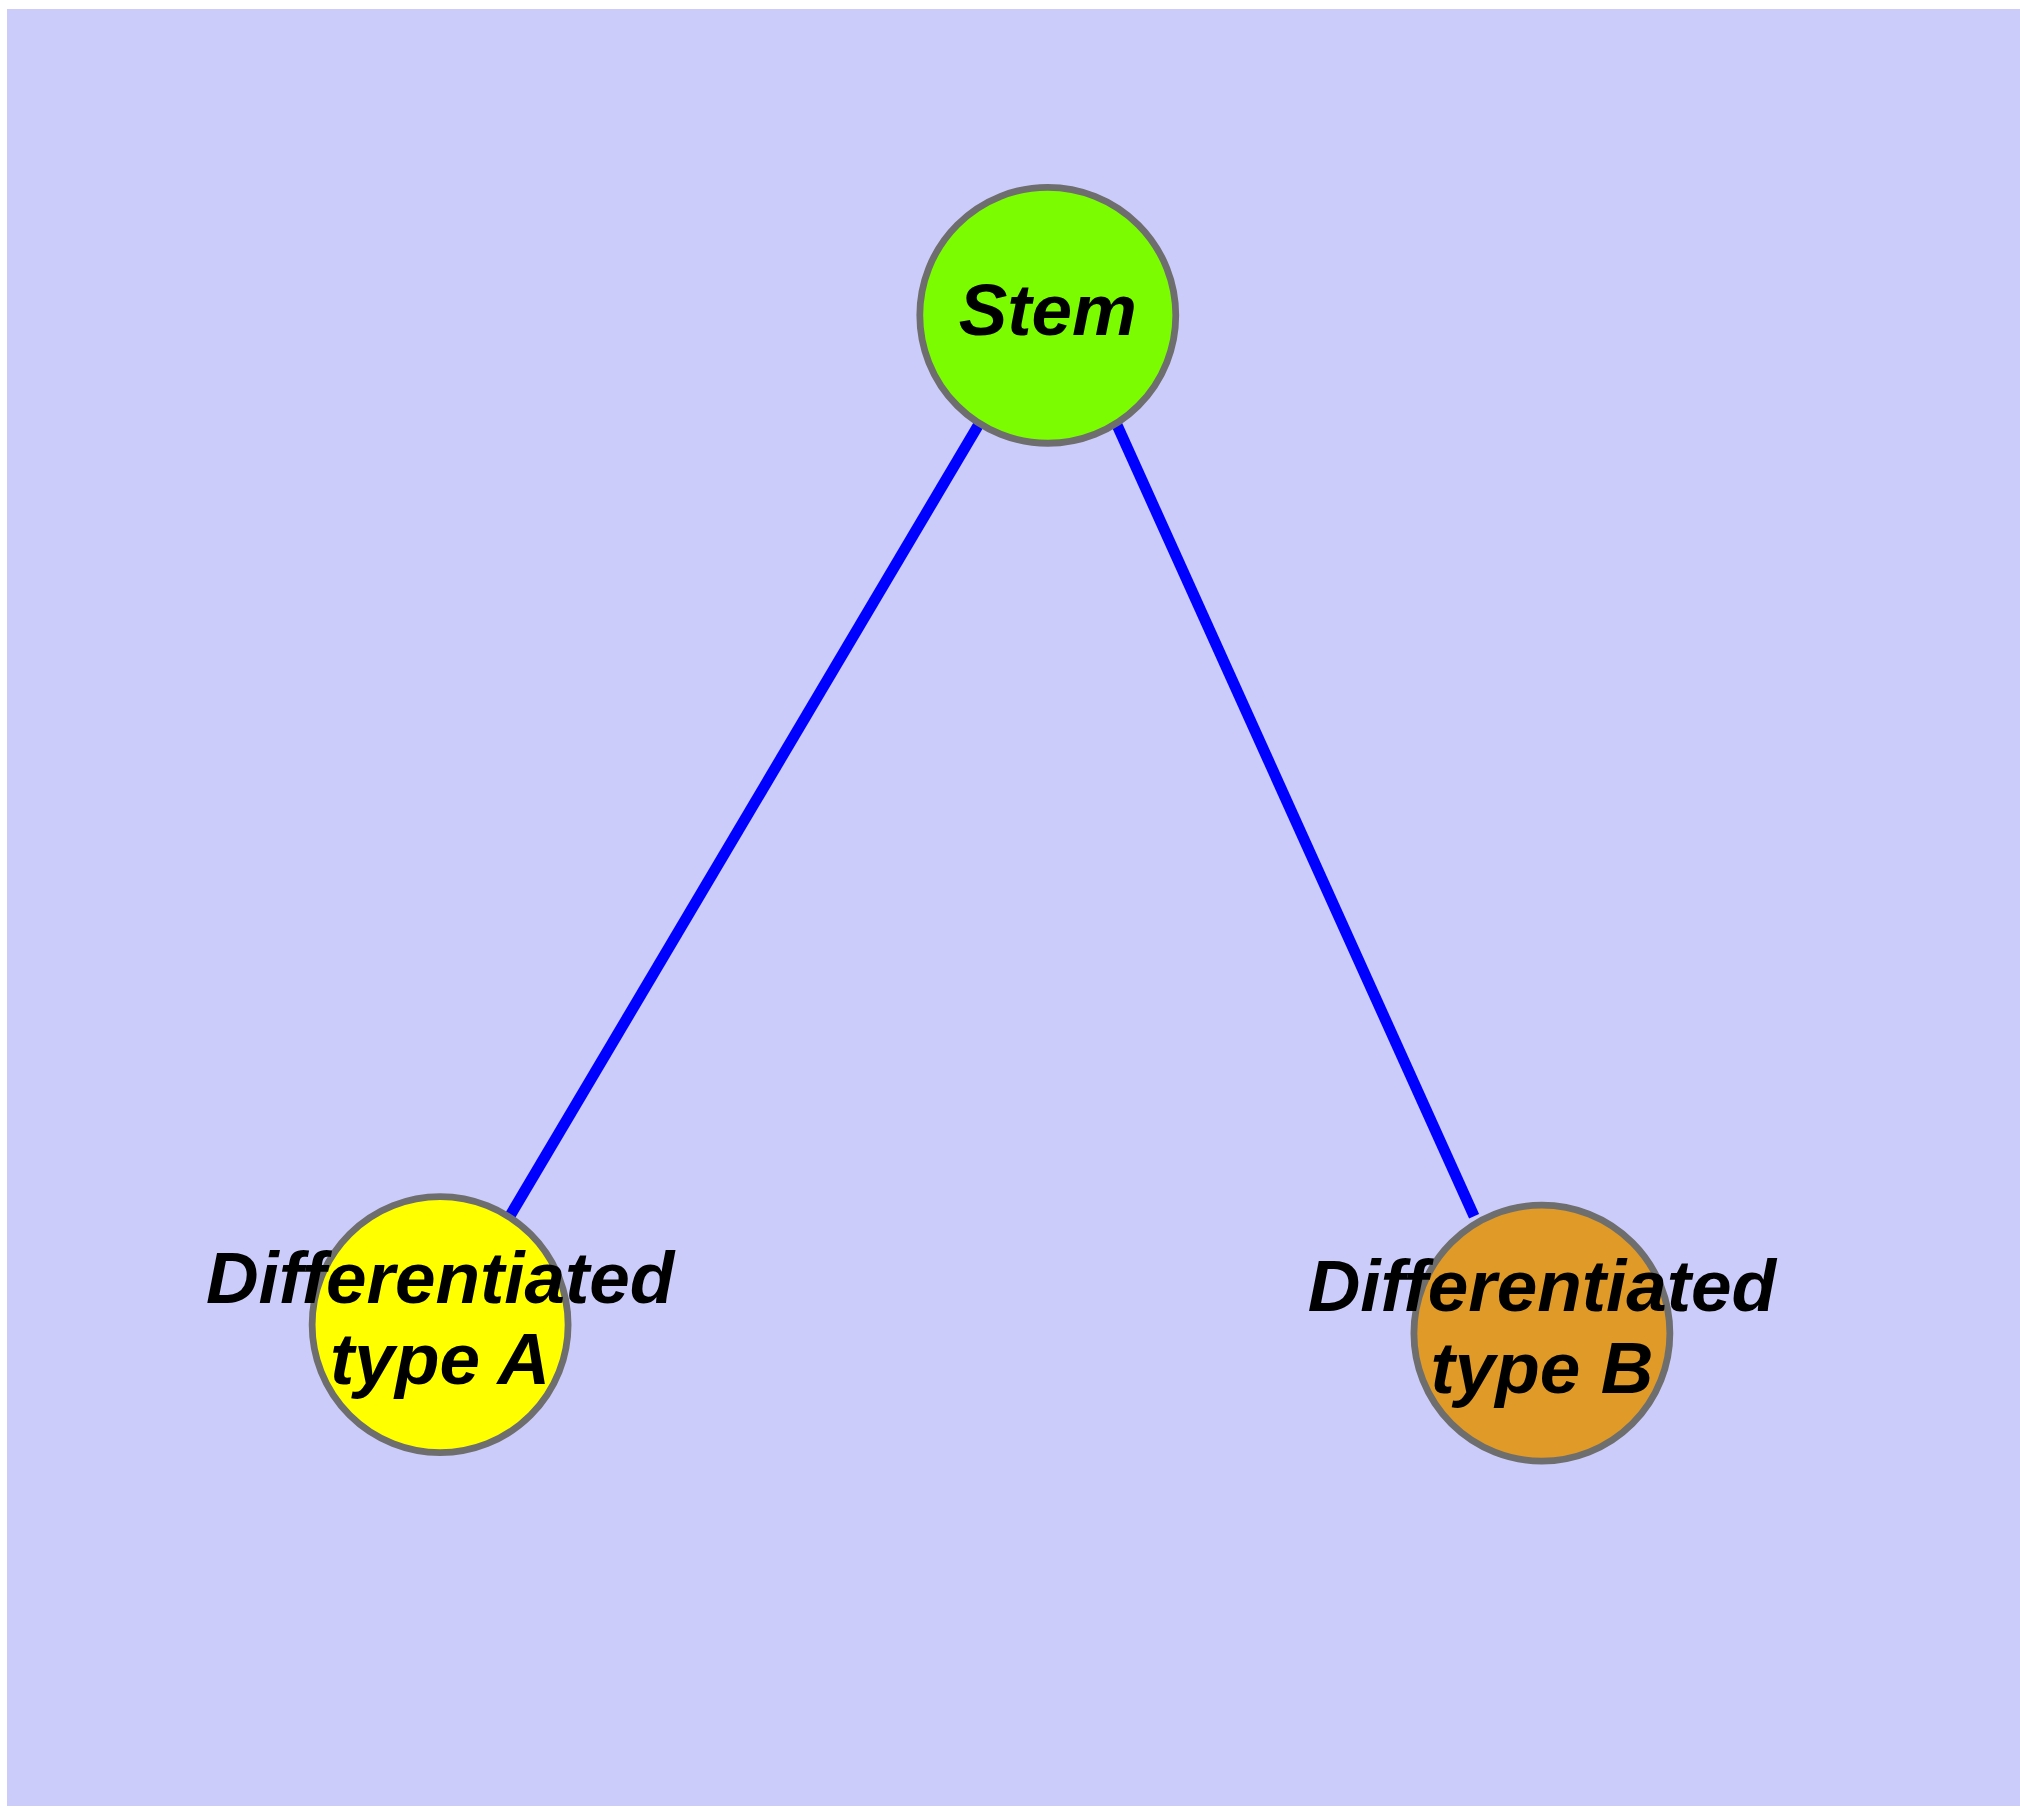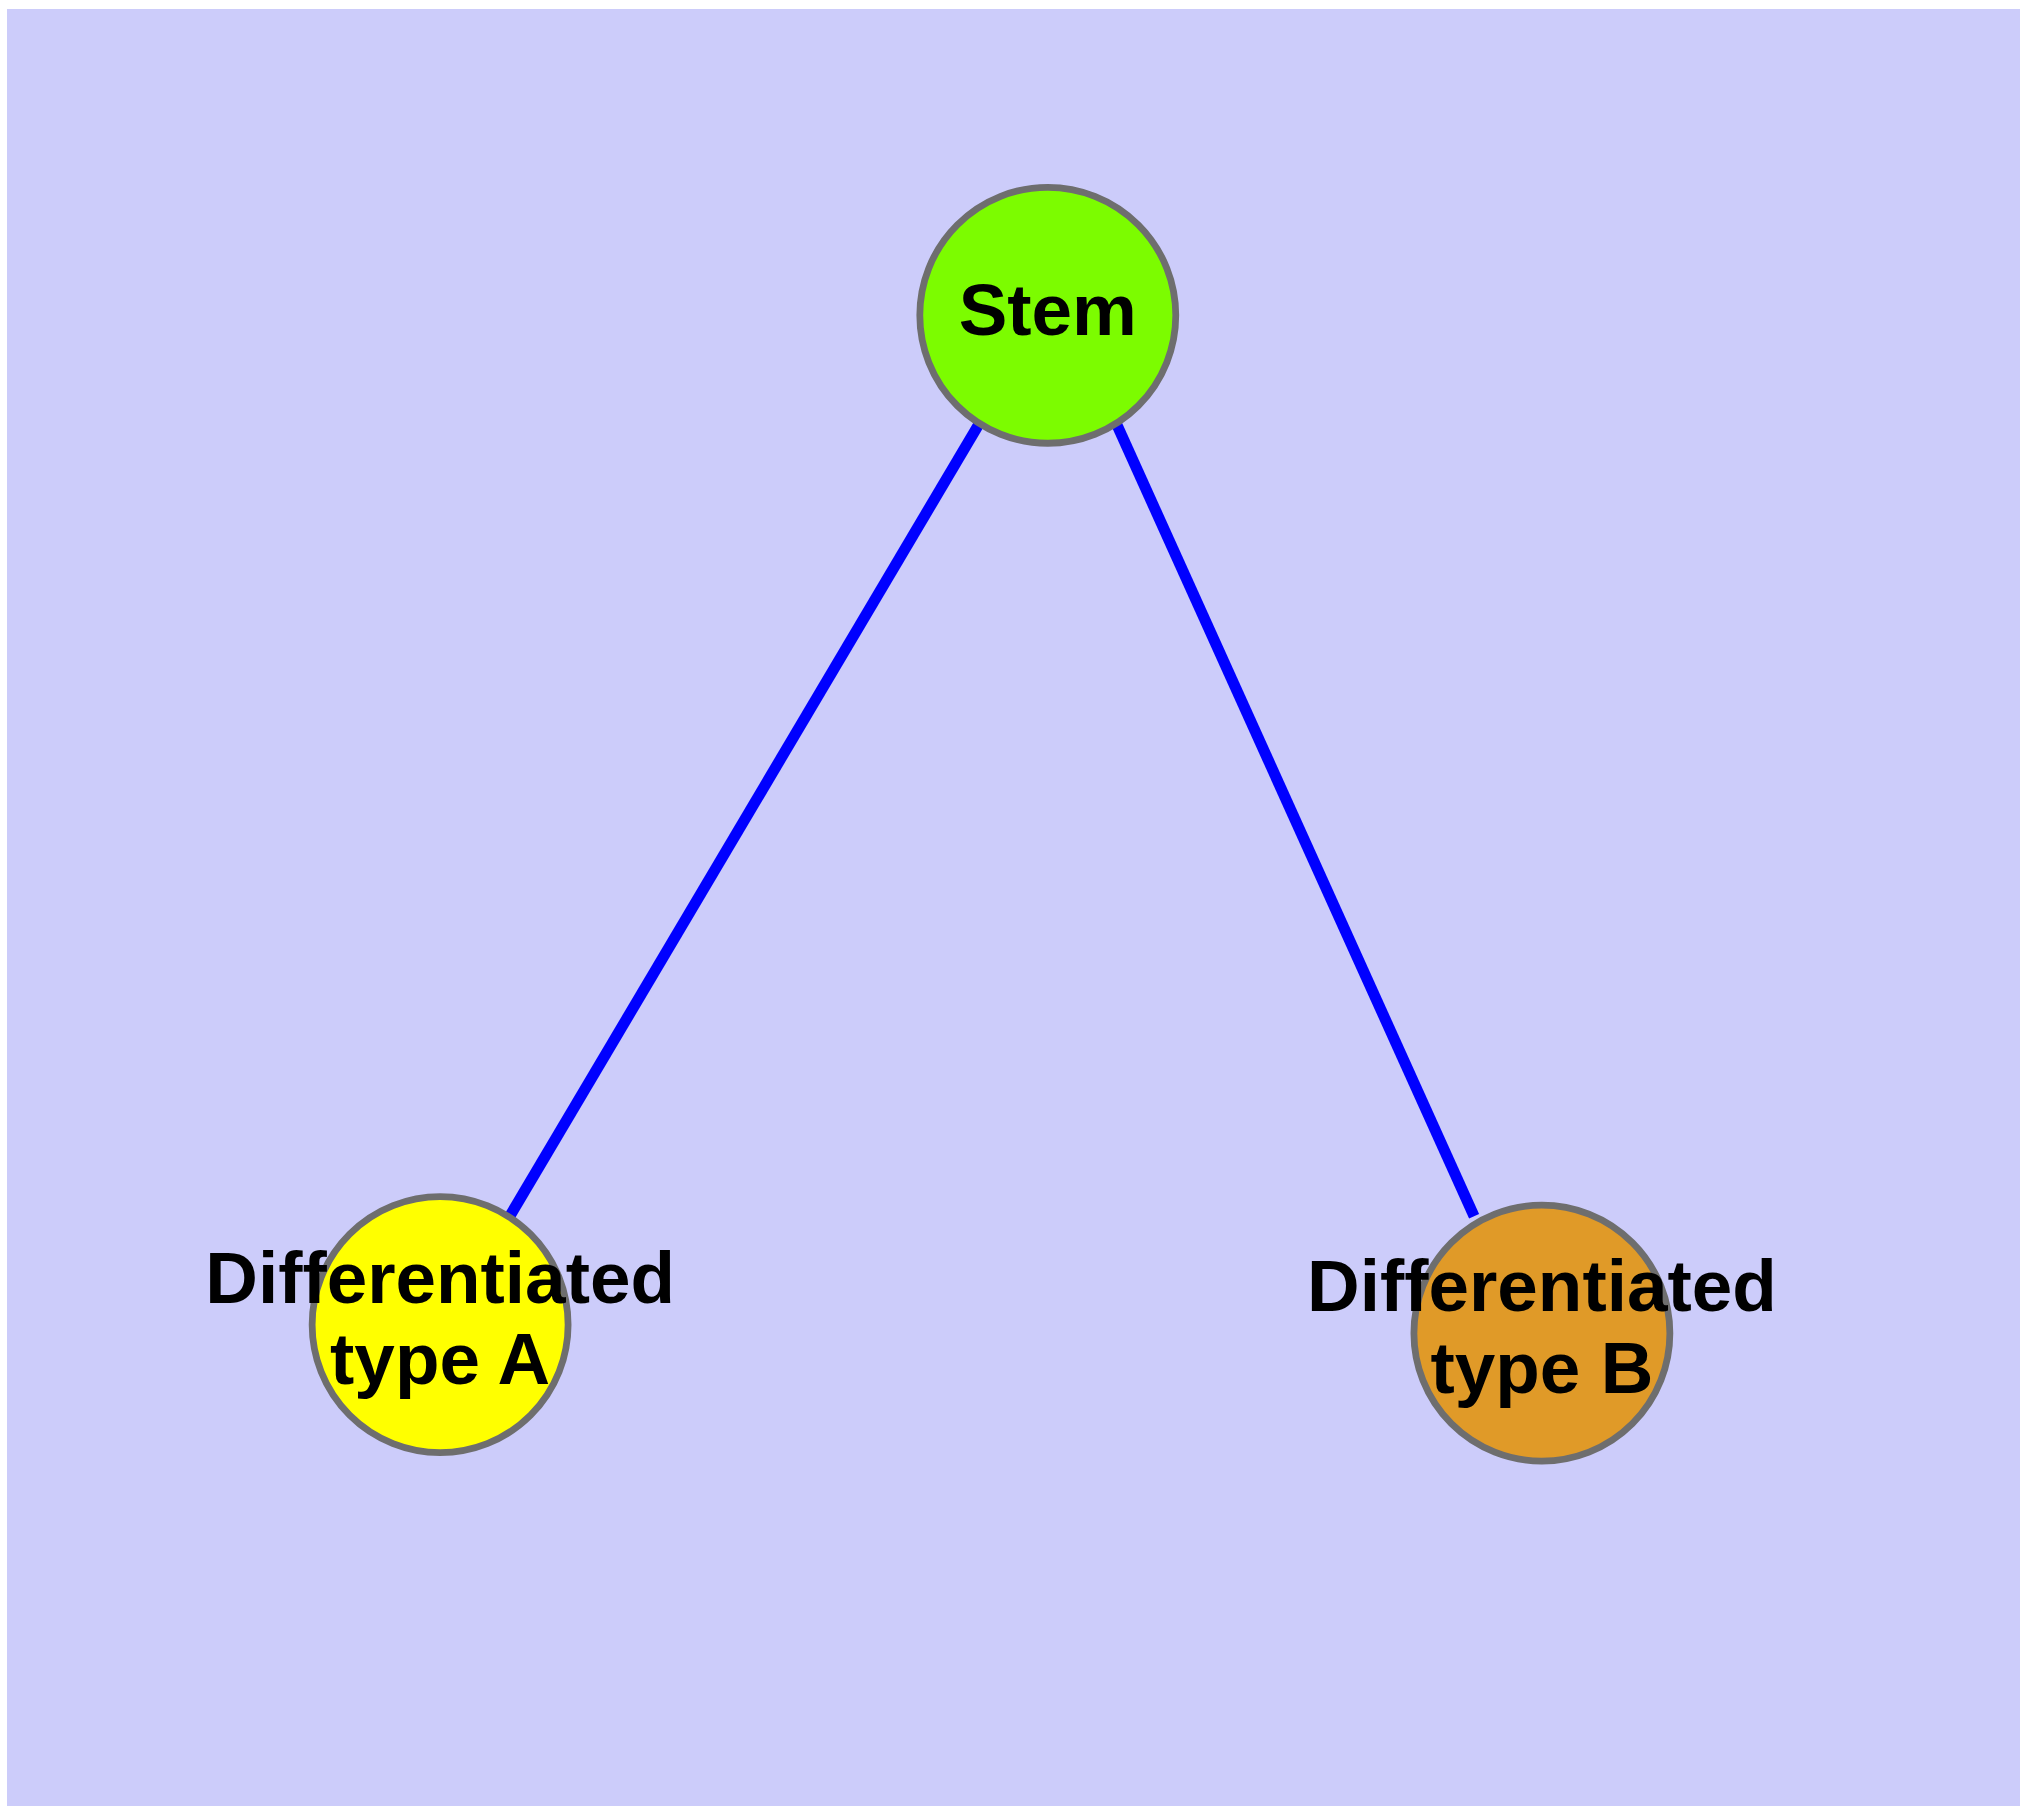--- a/index.html
+++ b/index.html
@@ -8,20 +8,21 @@
     padding: 0;
     background: #ffffff;
   }
   #canvas {
     position: relative;
     width: 2021px;
     height: 1812px;
     background: #ffffff;
     overflow: hidden;
     font-family: "Liberation Sans", "DejaVu Sans", sans-serif;
+    font-style: italic;
   }
   #plot-area {
     position: absolute;
     left: 6.8px;
     top: 8.5px;
     width: 2014px;
     height: 1797px;
     background: #ccccfa;
   }
   #graph-svg {

